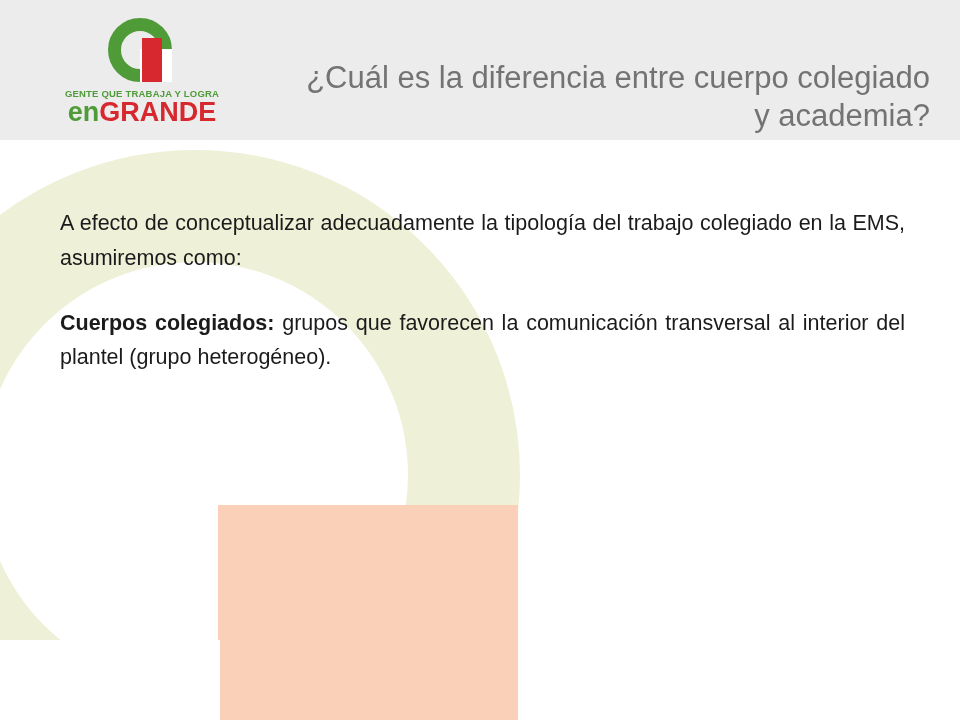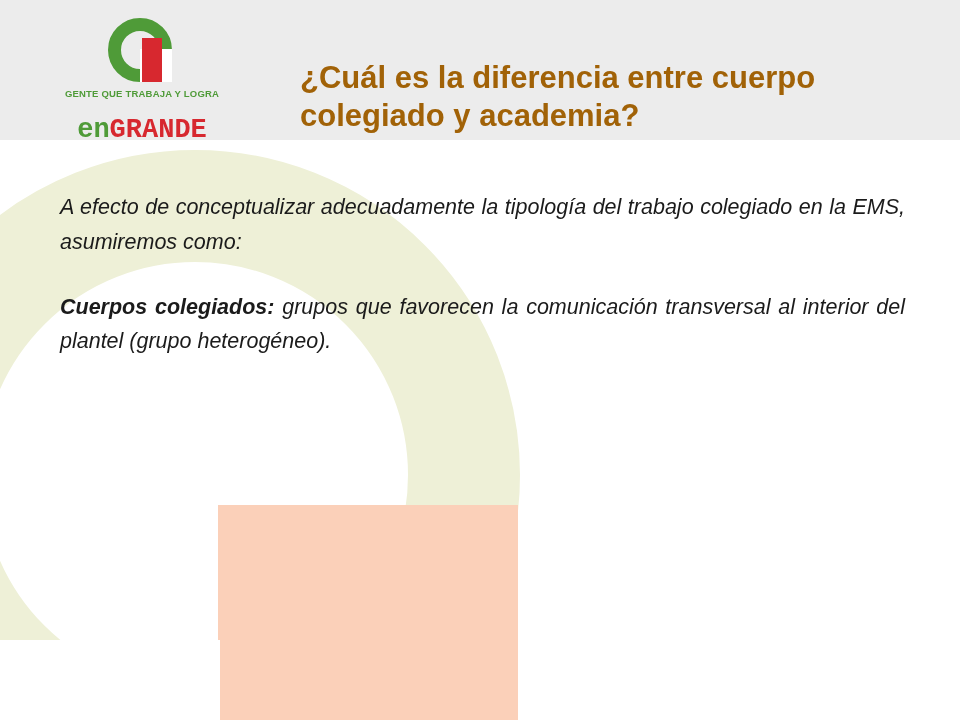--- a/index.html
+++ b/index.html
@@ -127,46 +127,44 @@
     font-size: 9.5px;
     letter-spacing: 0.2px;
     color: #4f9b38;
     font-weight: bold;
   }
   .logo-word {
     text-align: center;
     font-size: 27px;
     font-weight: bold;
     line-height: 1;
-    margin-top: 18px;
-    font-family: Liberation Mono, monospace;
+    margin-top: 0;
   }
   .logo-word .en { color: #4f9b38; }
   .logo-word .grande { color: #d7282f; }
 
   .slide-title {
     position: absolute;
     left: 300px;
     top: 38px;
     width: 630px;
-    text-align: left;
+    text-align: right;
     font-size: 31px;
     line-height: 1.22;
-    color: #a16207;
-    font-weight: bold;
+    color: #737373;
+    font-weight: normal;
   }
 
   
   .content {
     position: absolute;
     left: 60px;
-    top: 190px;
+    top: 206px;
     width: 845px;
     z-index: 4;
-    font-style: italic;
   }
   .para {
     font-size: 21.5px;
     line-height: 1.62;
     color: #1b1b1b;
     text-align: justify;
     margin: 0 0 30px 0;
   }
   .para:last-child { margin-bottom: 16px; }
   .para b { font-weight: bold; }

